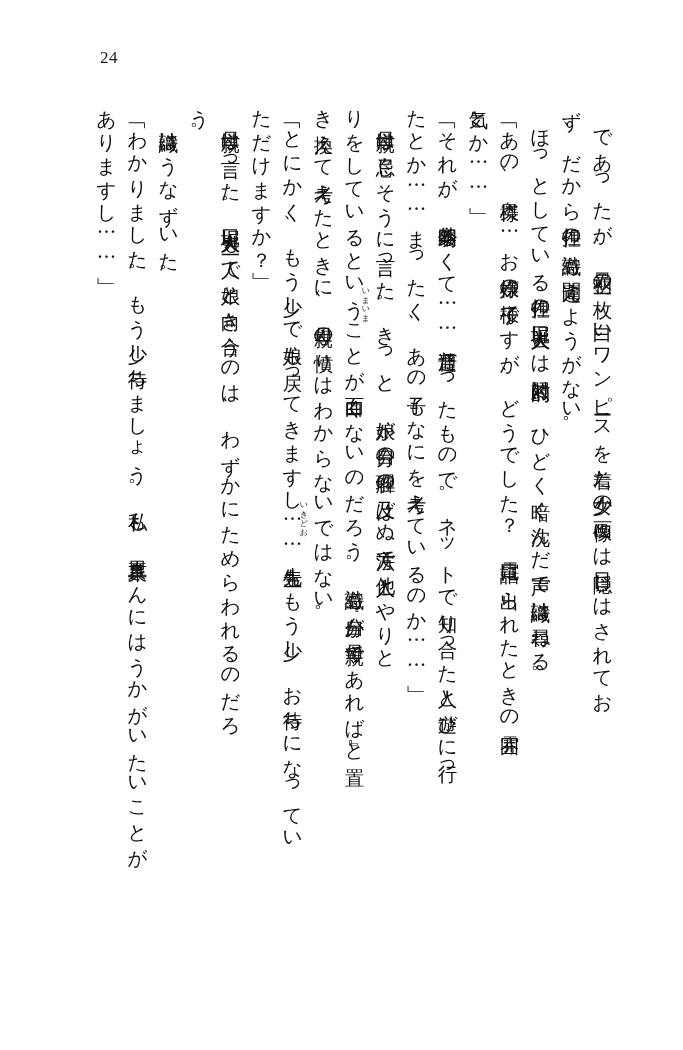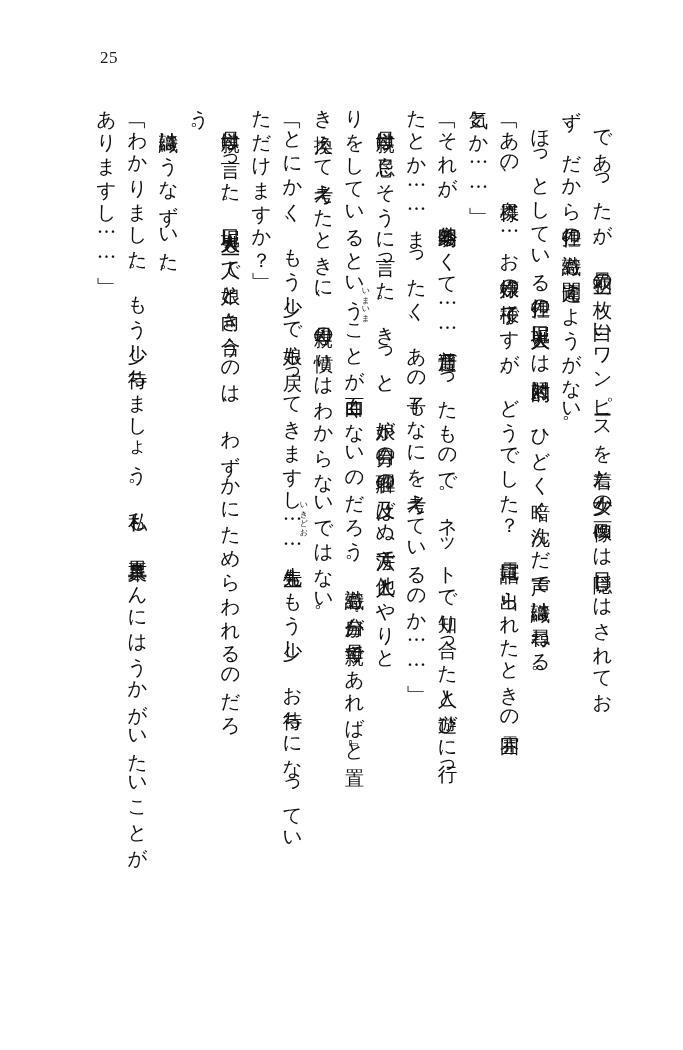--- a/index.html
+++ b/index.html
@@ -70,21 +70,21 @@
     font-size: 8px;
     line-height: 1.1;
     letter-spacing: 0px;
     color: #222;
     font-family: "DejaVu Serif", "Liberation Serif", serif;
   }
 </style>
 </head>
 <body>
 
-<div class="page-number">25</div>
+<div class="page-number">24</div>
 
 <div class="text-block">
   <div class="column indent">であったが、最初の一枚、白いワンピースを着た少女の画像には目隠しはされてお</div>
   <div class="column">ず、だから担任の詩織も間違えようがない。</div>
   <div class="column indent">ほっとしている担任の堀口夫人とは対照的に、ひどく暗く沈んだ声で詩織は尋ねる。</div>
   <div class="column indent">「あの、奥様……お嬢様の様子ですが、どうでした？　電話口に出られたときの雰囲</div>
   <div class="column">気とか……」</div>
   <div class="column indent">「それが、案外明るくて……普通だったもので。ネットで知り合った人と遊びに行っ</div>
   <div class="column">たとか……まったく、あの子もなにを考えているのか……」</div>
   <div class="column indent">母親は忌々しそうに言った。きっと、娘が自分の理解の及ばぬ方法で他人とやりと</div>

